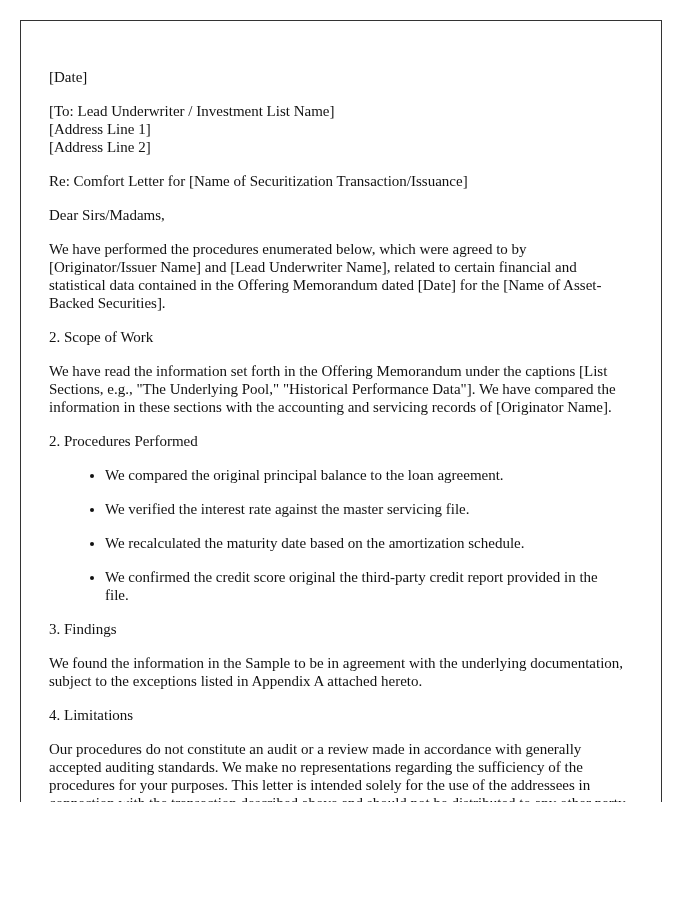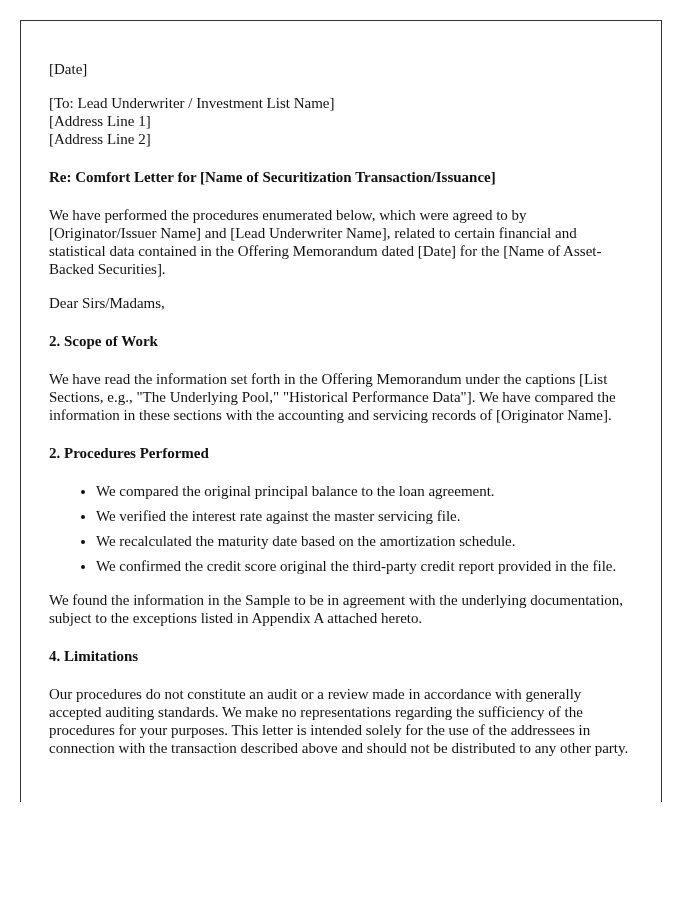--- a/index.html
+++ b/index.html
@@ -15,54 +15,55 @@
     .letter {
       box-sizing: border-box;
       width: 642px;
       border: 1px solid #333333;
       padding: 21px 28px 28px 28px;
       font-size: 15px;
       line-height: 18px;
       min-height: 900px;
     }
     .letter p { margin: 16px 0; }
-    .letter p.first { margin-top: 18px; }
-    .letter h3 { font-size: 15px; font-weight: bold; margin: 20px 0; line-height: 18px; }
+    .letter p.first { margin-top: 26px; }
+    .letter h3 { font-size: 15px; font-weight: normal; margin: 0 0; line-height: 18px; }
     .letter ul { margin: 16px 0; padding-left: 40px; }
-    .letter li { margin: 7px; }
+    .letter li { margin: 16px; }
     .addr span { display: block; }
   </style>
 </head>
 <body>
 
 <div class="page-clip">
   <div class="letter">
     <p class="first">[Date]</p>
 
     <p class="addr">
       <span>[To: Lead Underwriter / Investment List Name]</span>
       <span>[Address Line 1]</span>
       <span>[Address Line 2]</span>
     </p>
 
     <h3>Re: Comfort Letter for [Name of Securitization Transaction/Issuance]</h3>
 
+    <p>Dear Sirs/Madams,</p>
+
     <p>We have performed the procedures enumerated below, which were agreed to by [Originator/Issuer Name] and [Lead Underwriter Name], related to certain financial and statistical data contained in the Offering Memorandum dated [Date] for the [Name of Asset-Backed Securities].</p>
-
-    <p>Dear Sirs/Madams,</p>
 
     <h3>2. Scope of Work</h3>
     <p>We have read the information set forth in the Offering Memorandum under the captions [List Sections, e.g., "The Underlying Pool," "Historical Performance Data"]. We have compared the information in these sections with the accounting and servicing records of [Originator Name].</p>
 
     <h3>2. Procedures Performed</h3>
     <ul>
       <li>We compared the original principal balance to the loan agreement.</li>
       <li>We verified the interest rate against the master servicing file.</li>
       <li>We recalculated the maturity date based on the amortization schedule.</li>
       <li>We confirmed the credit score original the third-party credit report provided in the file.</li>
     </ul>
 
+    <h3>3. Findings</h3>
     <p>We found the information in the Sample to be in agreement with the underlying documentation, subject to the exceptions listed in Appendix A attached hereto.</p>
 
     <h3>4. Limitations</h3>
     <p>Our procedures do not constitute an audit or a review made in accordance with generally accepted auditing standards. We make no representations regarding the sufficiency of the procedures for your purposes. This letter is intended solely for the use of the addressees in connection with the transaction described above and should not be distributed to any other party.</p>
   </div>
 </div>
 
 </body></html>

